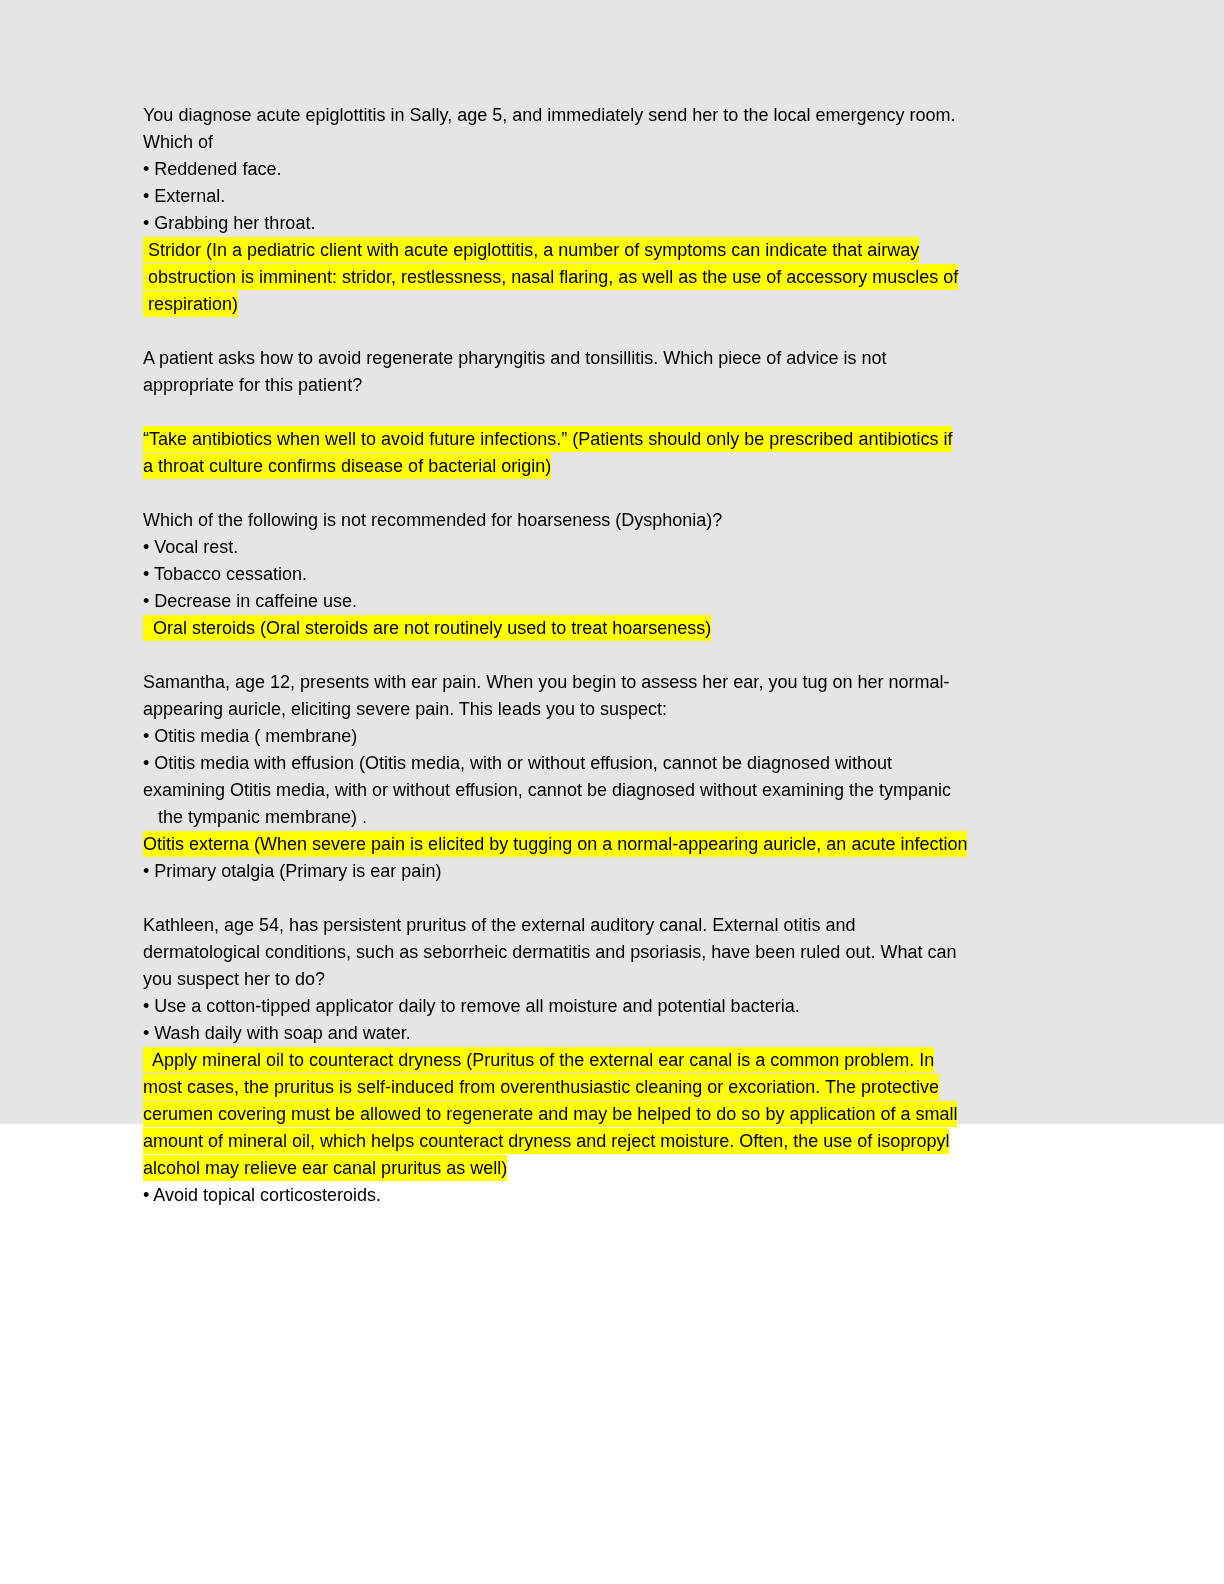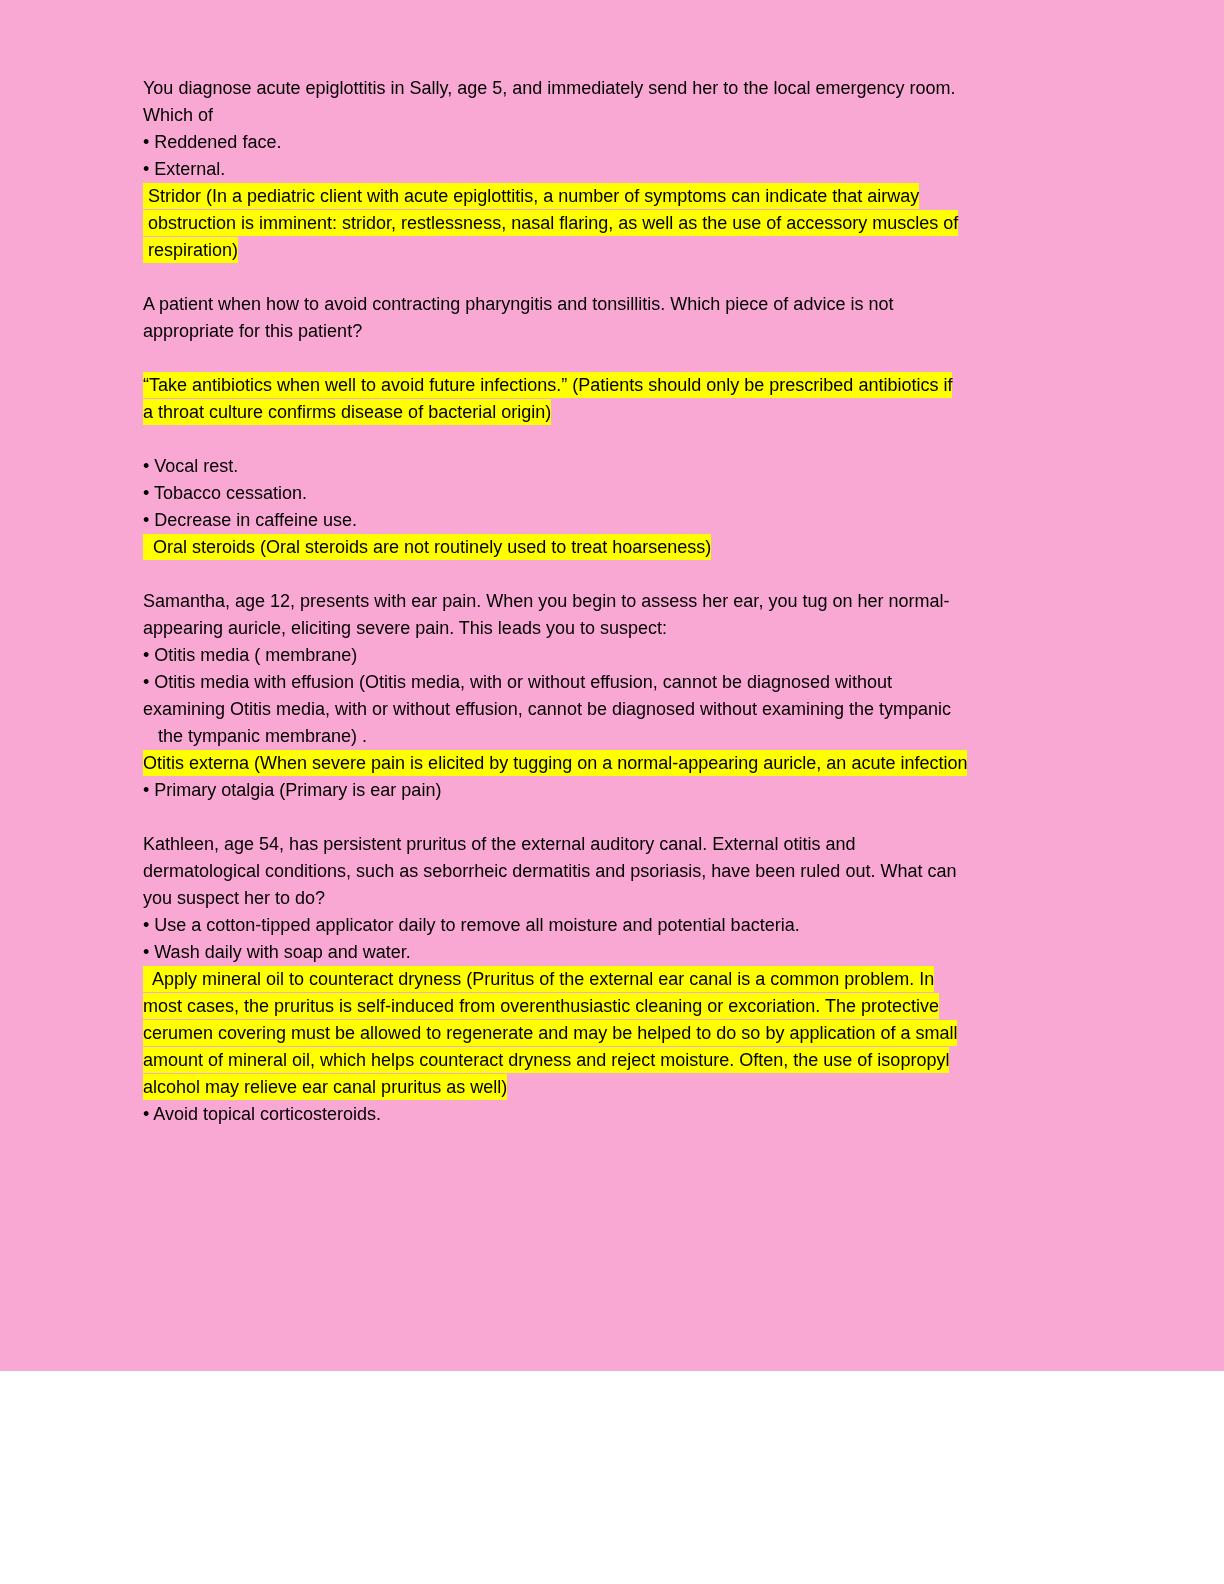--- a/index.html
+++ b/index.html
@@ -7,23 +7,23 @@
     padding: 0;
     background: #ffffff;
     width: 1224px;
     height: 1584px;
     overflow: hidden;
     font-family: "Liberation Sans", sans-serif;
   }
   .page {
     box-sizing: border-box;
     width: 1224px;
-    height: 1371px;
-    padding: 75px 130px 0 143px;
-    background: #f9a8d4;
+    height: 1124px;
+    padding: 102px 130px 0 143px;
+    background: #e5e5e5;
   }
   section.question {
     margin: 0 0 27px 0;
   }
   .line {
     font-size: 18px;
     line-height: 27px;
     color: #000000;
     white-space: pre;
     min-height: 27px;
@@ -38,32 +38,34 @@
 </style>
 </head>
 <body>
 
 <div class="page">
     <section class="question">
       <div class="line">You diagnose acute epiglottitis in Sally, age 5, and immediately send her to the local emergency room.</div>
       <div class="line">Which of</div>
       <div class="line">• Reddened face.</div>
       <div class="line">• External.</div>
+      <div class="line">• Grabbing her throat.</div>
       <div class="line"><span class="hl"> Stridor (In a pediatric client with acute epiglottitis, a number of symptoms can indicate that airway</span></div>
       <div class="line"><span class="hl"> obstruction is imminent: stridor, restlessness, nasal flaring, as well as the use of accessory muscles of</span></div>
       <div class="line"><span class="hl"> respiration)</span></div>
     </section>
     <section class="question">
-      <div class="line">A patient when how to avoid contracting pharyngitis and tonsillitis. Which piece of advice is not</div>
+      <div class="line">A patient asks how to avoid regenerate pharyngitis and tonsillitis. Which piece of advice is not</div>
       <div class="line">appropriate for this patient?</div>
       <div class="line blank"></div>
       <div class="line"><span class="hl">“Take antibiotics when well to avoid future infections.” (Patients should only be prescribed antibiotics if</span></div>
       <div class="line"><span class="hl">a throat culture confirms disease of bacterial origin)</span></div>
     </section>
     <section class="question">
+      <div class="line">Which of the following is not recommended for hoarseness (Dysphonia)?</div>
       <div class="line">• Vocal rest.</div>
       <div class="line">• Tobacco cessation.</div>
       <div class="line">• Decrease in caffeine use.</div>
       <div class="line"><span class="hl">  Oral steroids (Oral steroids are not routinely used to treat hoarseness)</span></div>
     </section>
     <section class="question">
       <div class="line">Samantha, age 12, presents with ear pain. When you begin to assess her ear, you tug on her normal-</div>
       <div class="line">appearing auricle, eliciting severe pain. This leads you to suspect:</div>
       <div class="line">• Otitis media ( membrane)</div>
       <div class="line">• Otitis media with effusion (Otitis media, with or without effusion, cannot be diagnosed without</div>

